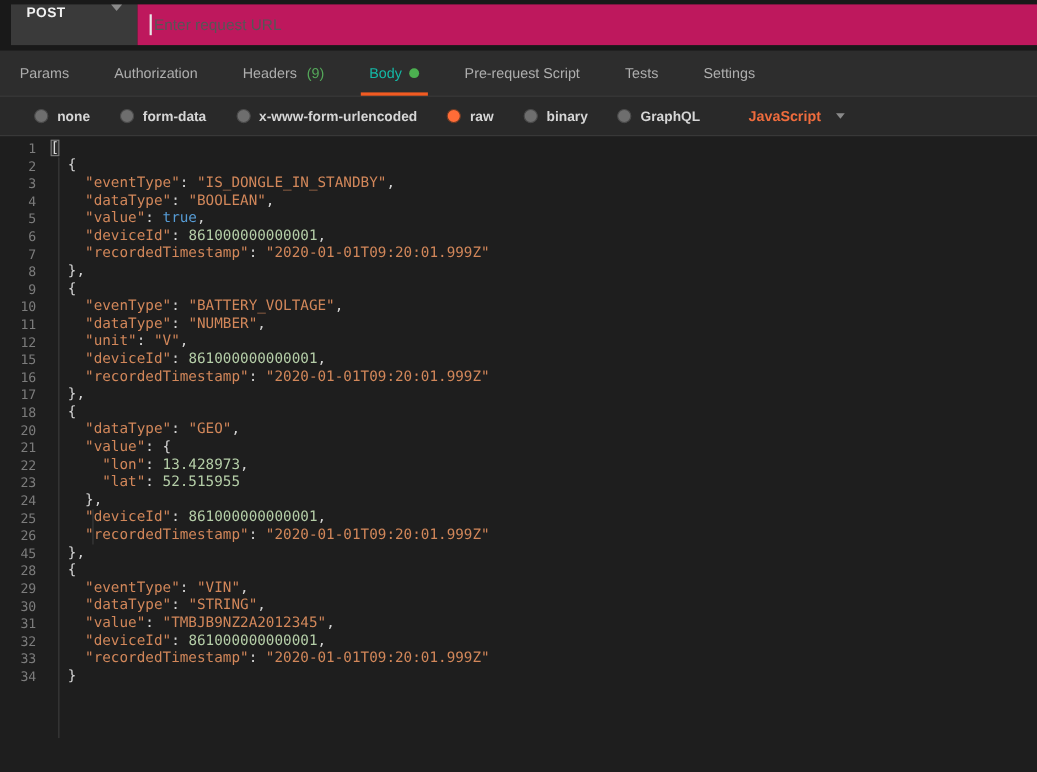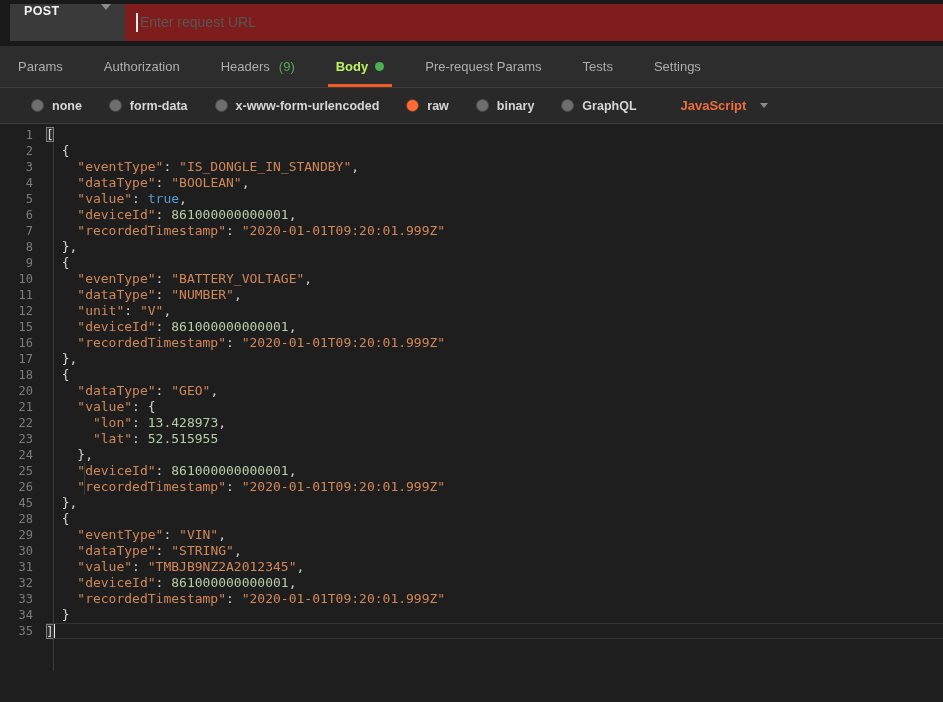--- a/index.html
+++ b/index.html
@@ -6,32 +6,32 @@
   html,body { width:943px; height:702px; overflow:hidden; background:#1e1e1e;
               font-family:"Liberation Sans", sans-serif; }
 
   
   .topbar { height:46px; background:#191919; display:flex; align-items:center; padding:4px 0 6px 10px; }
   .method-select { width:115px; height:37px; background:#3a3a3a; display:flex; 
                    justify-content:space-between; padding:0 14px; cursor:pointer; }
   .method-label { color:#f2f2f2; font-size:12.5px; font-weight:bold; letter-spacing:.4px; }
   .caret-down { width:0; height:0; border-left:5px solid transparent; border-right:5px solid transparent;
                 border-top:6px solid #8a8a8a; }
-  .url-wrap { flex:1; height:37px; background:#7f1d1d; position:relative; display:flex; align-items:flex-end; }
+  .url-wrap { flex:1; height:37px; background:#be185d; position:relative; display:flex; align-items:flex-end; }
   .url-input { width:100%; height:100%; background:transparent; border:none; outline:none;
                color:#ddd; font-size:14px; padding-left:15px; font-family:"Liberation Sans", sans-serif; }
   .url-input::placeholder { color:#565656; }
   .url-caret { position:absolute; left:11px; top:9px; width:1.5px; height:19px; background:#e8e8e8; }
 
   
   .tabs-row { height:42px; background:#2d2d2d; display:flex; align-items:stretch; padding-left:14px;
               border-bottom:1px solid #3d3d3d; }
   .tab { display:flex; align-items:center; gap:7px; padding:13px 4px; margin-right:33px; cursor:pointer;
          color:#aeaeae; font-size:13px; position:relative; }
-  .tab.active { color:#bef264; font-weight:bold; }
+  .tab.active { color:#14b8a6; font-weight:normal; }
   .tab.active::after { content:""; position:absolute; left:-4px; right:-4px; bottom:0; height:3px; }
   .tab-count { margin-left:2px; }
   .tab-dot { width:9px; height:9px; border-radius:50%; display:inline-block; }
 
   
   .modes-row { height:36px; background:#292929; display:flex; align-items:center; padding-left:31px;
                border-bottom:1px solid #3f3f3f; }
   .mode { display:flex; align-items:center; gap:8px; margin-right:27px; cursor:pointer; }
   .radio { width:13px; height:13px; border-radius:50%; background:#6e6e6e; border:1px solid #4a4a4a; }
   .mode.selected .radio { background:#ff6c37; border-color:#6b3a24; }
@@ -79,21 +79,21 @@
     </div>
     <div class="tab">
       <span>Headers</span>
       <span class="tab-count" style="color: rgb(85, 168, 90);">(9)</span>
     </div>
     <div class="tab active">
       <span>Body</span>
       <span class="tab-dot" style="background: rgb(76, 176, 80);"></span>
     </div>
     <div class="tab">
-      <span>Pre-request Params</span>
+      <span>Pre-request Script</span>
     </div>
     <div class="tab">
       <span>Tests</span>
     </div>
     <div class="tab">
       <span>Settings</span>
     </div>
   </div>
 
 <div class="modes-row" id="modes-row">
@@ -245,19 +245,15 @@
       <span class="code"><span class="tk-p">    </span><span class="tk-k">"deviceId"</span><span class="tk-p">: </span><span class="tk-n">861000000000001</span><span class="tk-p">,</span></span>
     </div>
     <div class="line">
       <span class="ln">33</span>
       <span class="code"><span class="tk-p">    </span><span class="tk-k">"recordedTimestamp"</span><span class="tk-p">: </span><span class="tk-s">"2020-01-01T09:20:01.999Z"</span></span>
     </div>
     <div class="line">
       <span class="ln">34</span>
       <span class="code"><span class="tk-p">  }</span></span>
     </div>
-    <div class="line">
-      <span class="ln">35</span>
-      <span class="code current"><span class="tk-bm">]</span><span class="tk-cursor"></span></span>
-    </div>
     <div class="indent-guide" style="left: 53px; top: 19px; height: 528px;"></div>
     <div class="indent-guide" style="left: 84.28px; top: 339px; height: 32px;"></div>
   </div>
 
 </body></html>

